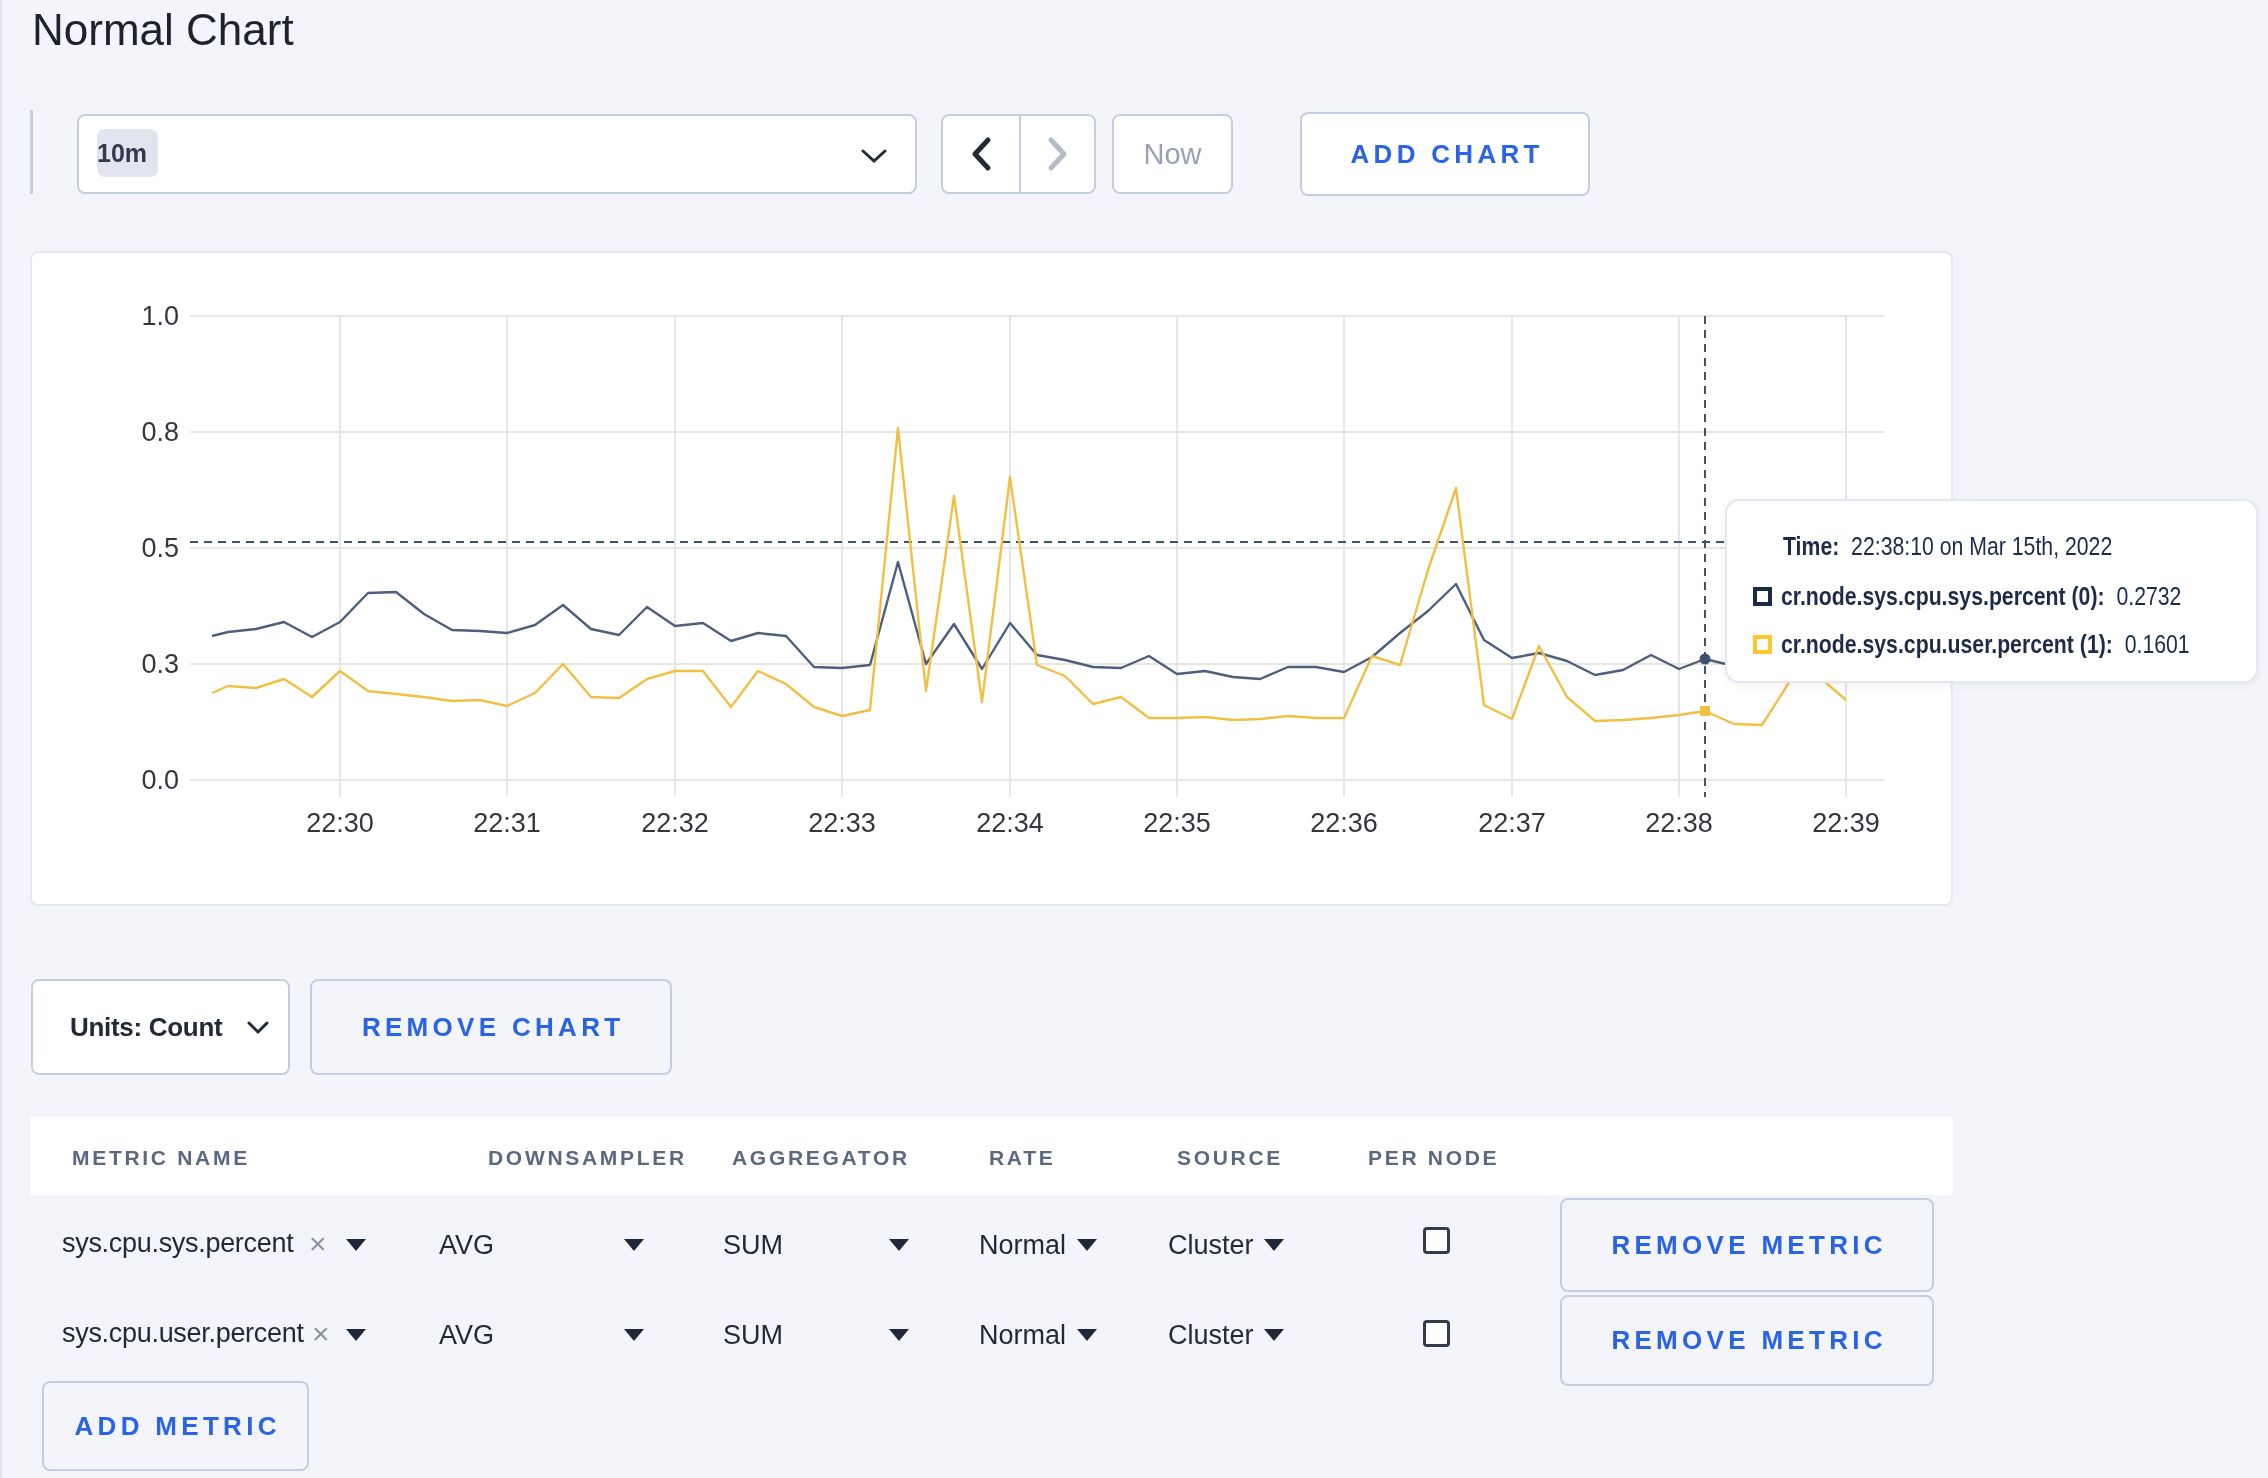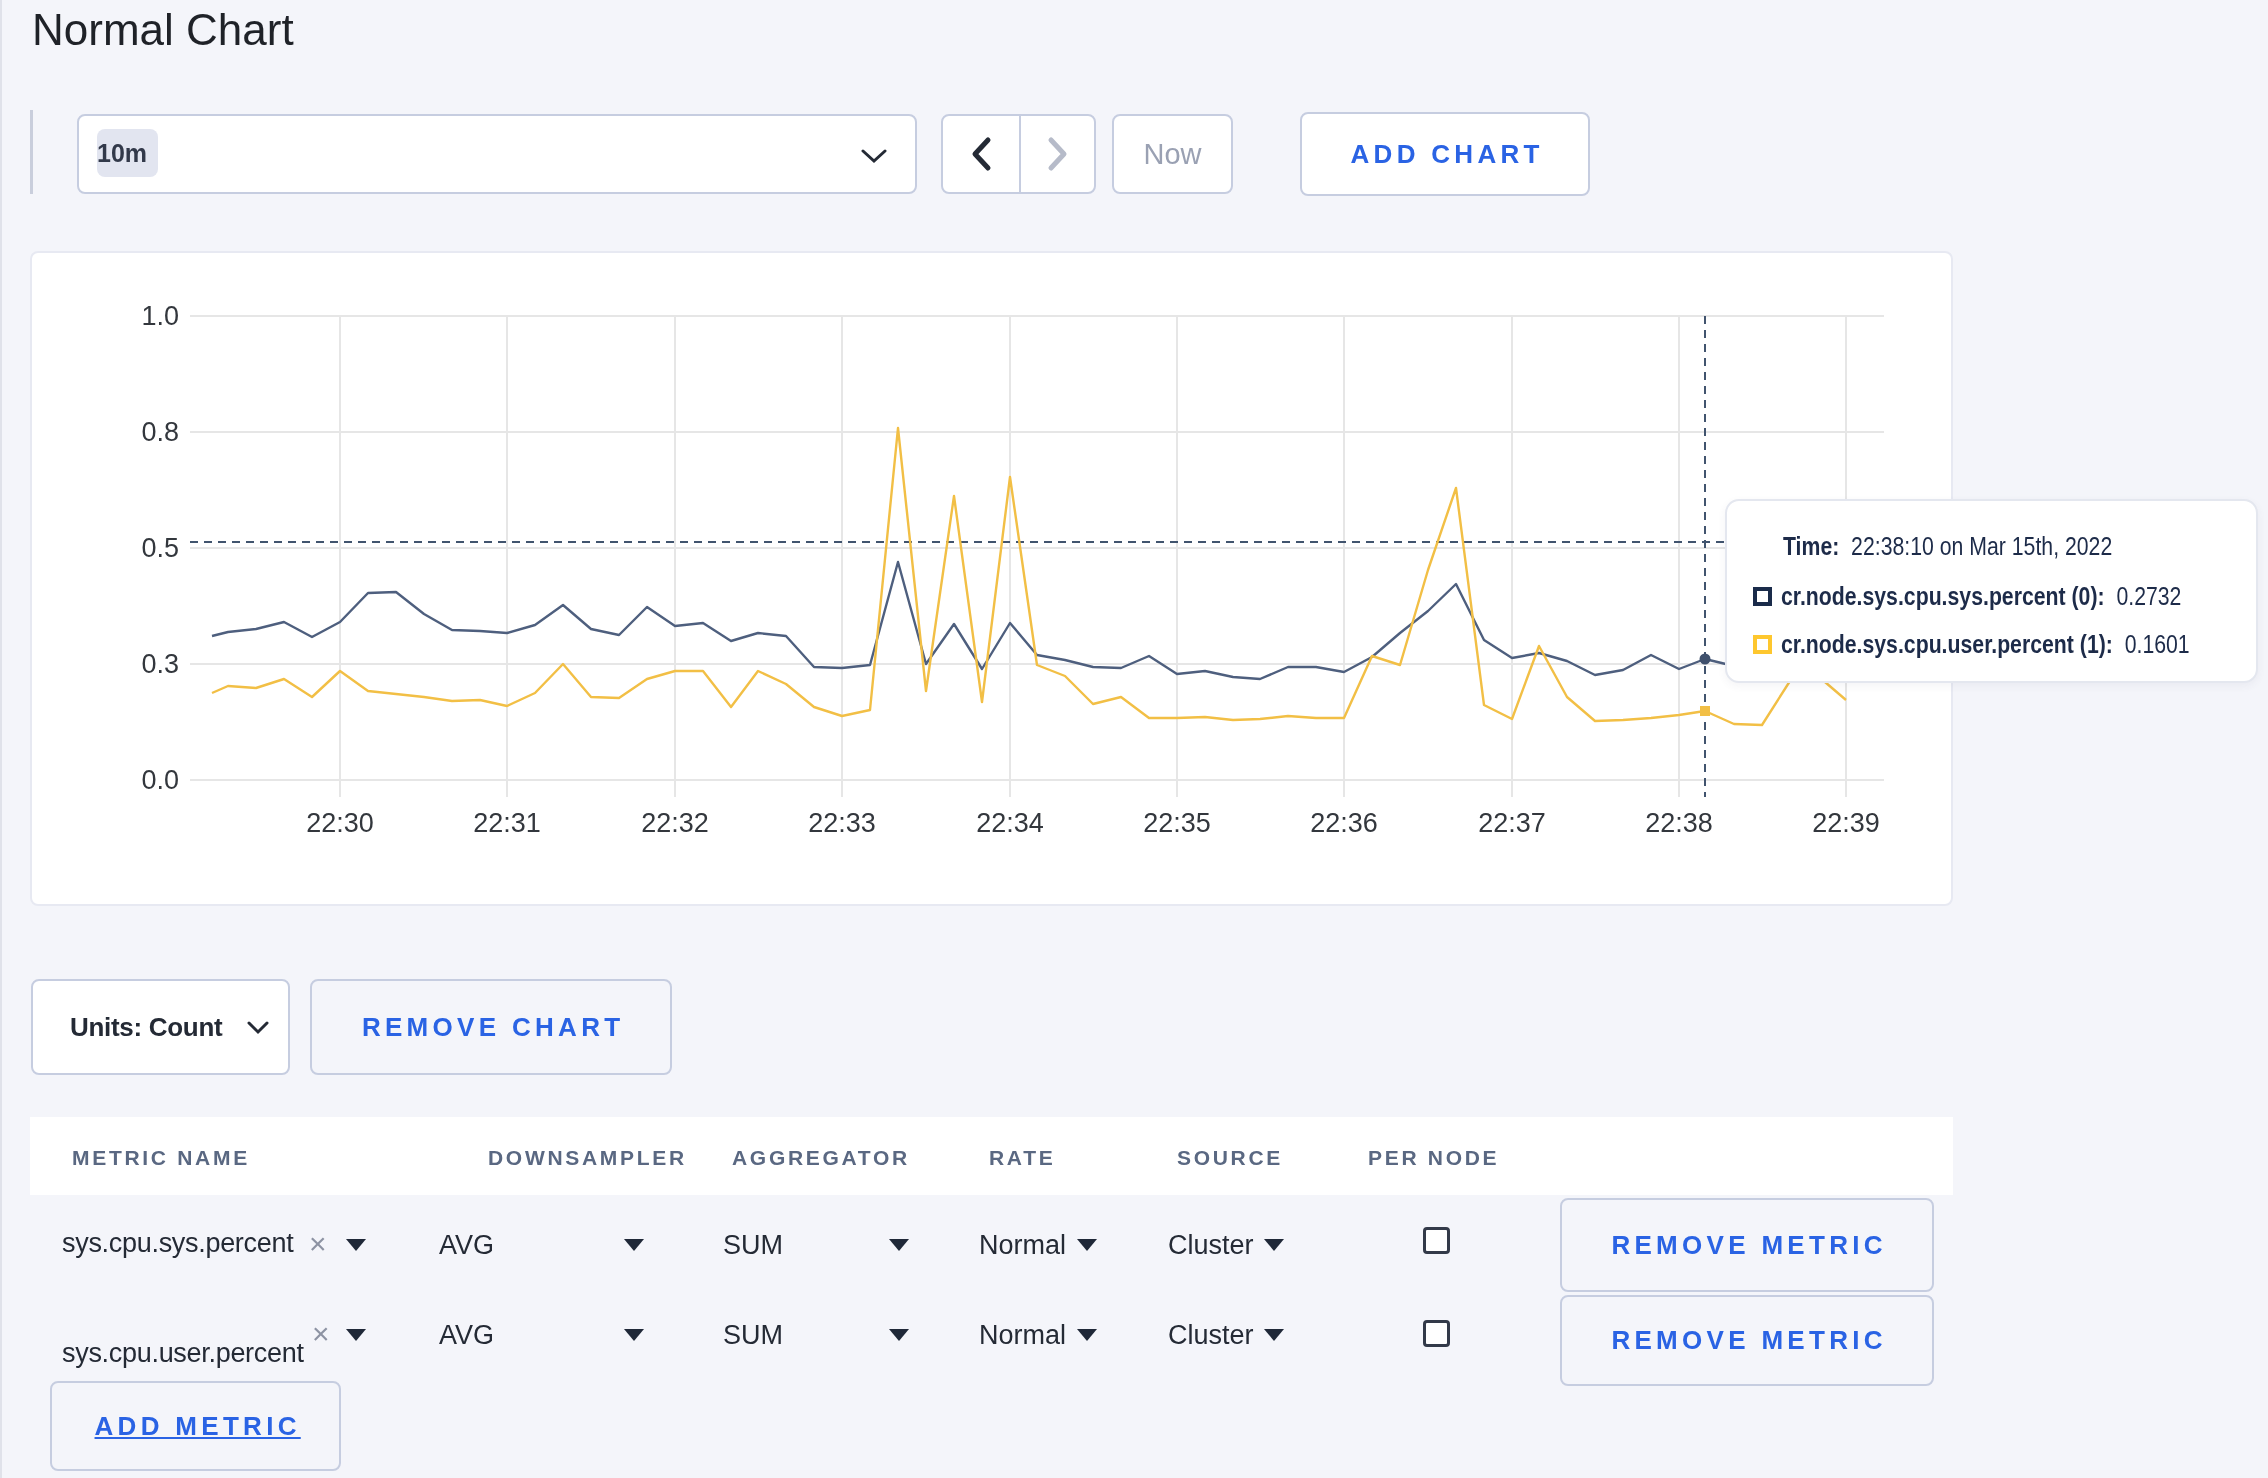--- a/index.html
+++ b/index.html
@@ -106,26 +106,26 @@
 <div style="position:absolute;left:624px;top:1239px;width:0;height:0;border-left:10px solid transparent;border-right:10px solid transparent;border-top:12px solid #1f2838"></div>
 <div class="cell" style="left:723px;top:1230px;">SUM</div>
 <div style="position:absolute;left:889px;top:1239px;width:0;height:0;border-left:10px solid transparent;border-right:10px solid transparent;border-top:12px solid #1f2838"></div>
 <div class="cell" style="left:979px;top:1230px;">Normal</div>
 <div style="position:absolute;left:1077px;top:1239px;width:0;height:0;border-left:10px solid transparent;border-right:10px solid transparent;border-top:12px solid #1f2838"></div>
 <div class="cell" style="left:1168px;top:1230px;">Cluster</div>
 <div style="position:absolute;left:1264px;top:1239px;width:0;height:0;border-left:10px solid transparent;border-right:10px solid transparent;border-top:12px solid #1f2838"></div>
 <div class="abs" style="left:1423px;top:1227px;width:27px;height:27px;border:3px solid #333a49;border-radius:4px;background:#fff;"></div>
 <div class="btn" style="left:1560px;top:1198px;width:374px;height:94px;">REMOVE METRIC</div>
 
-<div class="cell" style="left:62px;top:1318px;letter-spacing:-0.3px;margin-top:20px;">sys.cpu.user.percent</div>
+<div class="cell" style="left:62px;top:1318px;letter-spacing:-0.3px;">sys.cpu.user.percent</div>
 <div class="cell" style="left:312px;top:1317px;color:#8d93a3;font-size:30px;">×</div>
 <div style="position:absolute;left:346px;top:1329px;width:0;height:0;border-left:10px solid transparent;border-right:10px solid transparent;border-top:12px solid #1f2838"></div>
 <div class="cell" style="left:439px;top:1320px;">AVG</div>
 <div style="position:absolute;left:624px;top:1329px;width:0;height:0;border-left:10px solid transparent;border-right:10px solid transparent;border-top:12px solid #1f2838"></div>
 <div class="cell" style="left:723px;top:1320px;">SUM</div>
 <div style="position:absolute;left:889px;top:1329px;width:0;height:0;border-left:10px solid transparent;border-right:10px solid transparent;border-top:12px solid #1f2838"></div>
 <div class="cell" style="left:979px;top:1320px;">Normal</div>
 <div style="position:absolute;left:1077px;top:1329px;width:0;height:0;border-left:10px solid transparent;border-right:10px solid transparent;border-top:12px solid #1f2838"></div>
 <div class="cell" style="left:1168px;top:1320px;">Cluster</div>
 <div style="position:absolute;left:1264px;top:1329px;width:0;height:0;border-left:10px solid transparent;border-right:10px solid transparent;border-top:12px solid #1f2838"></div>
 <div class="abs" style="left:1423px;top:1320px;width:27px;height:27px;border:3px solid #333a49;border-radius:4px;background:#fff;"></div>
 <div class="btn" style="left:1560px;top:1295px;width:374px;height:91px;">REMOVE METRIC</div>
 
-<div class="btn" style="left:50px;top:1381px;width:291px;height:90px;text-decoration:underline;">ADD METRIC</div>
+<div class="btn" style="left:42px;top:1381px;width:267px;height:90px;">ADD METRIC</div>
 </body></html>

